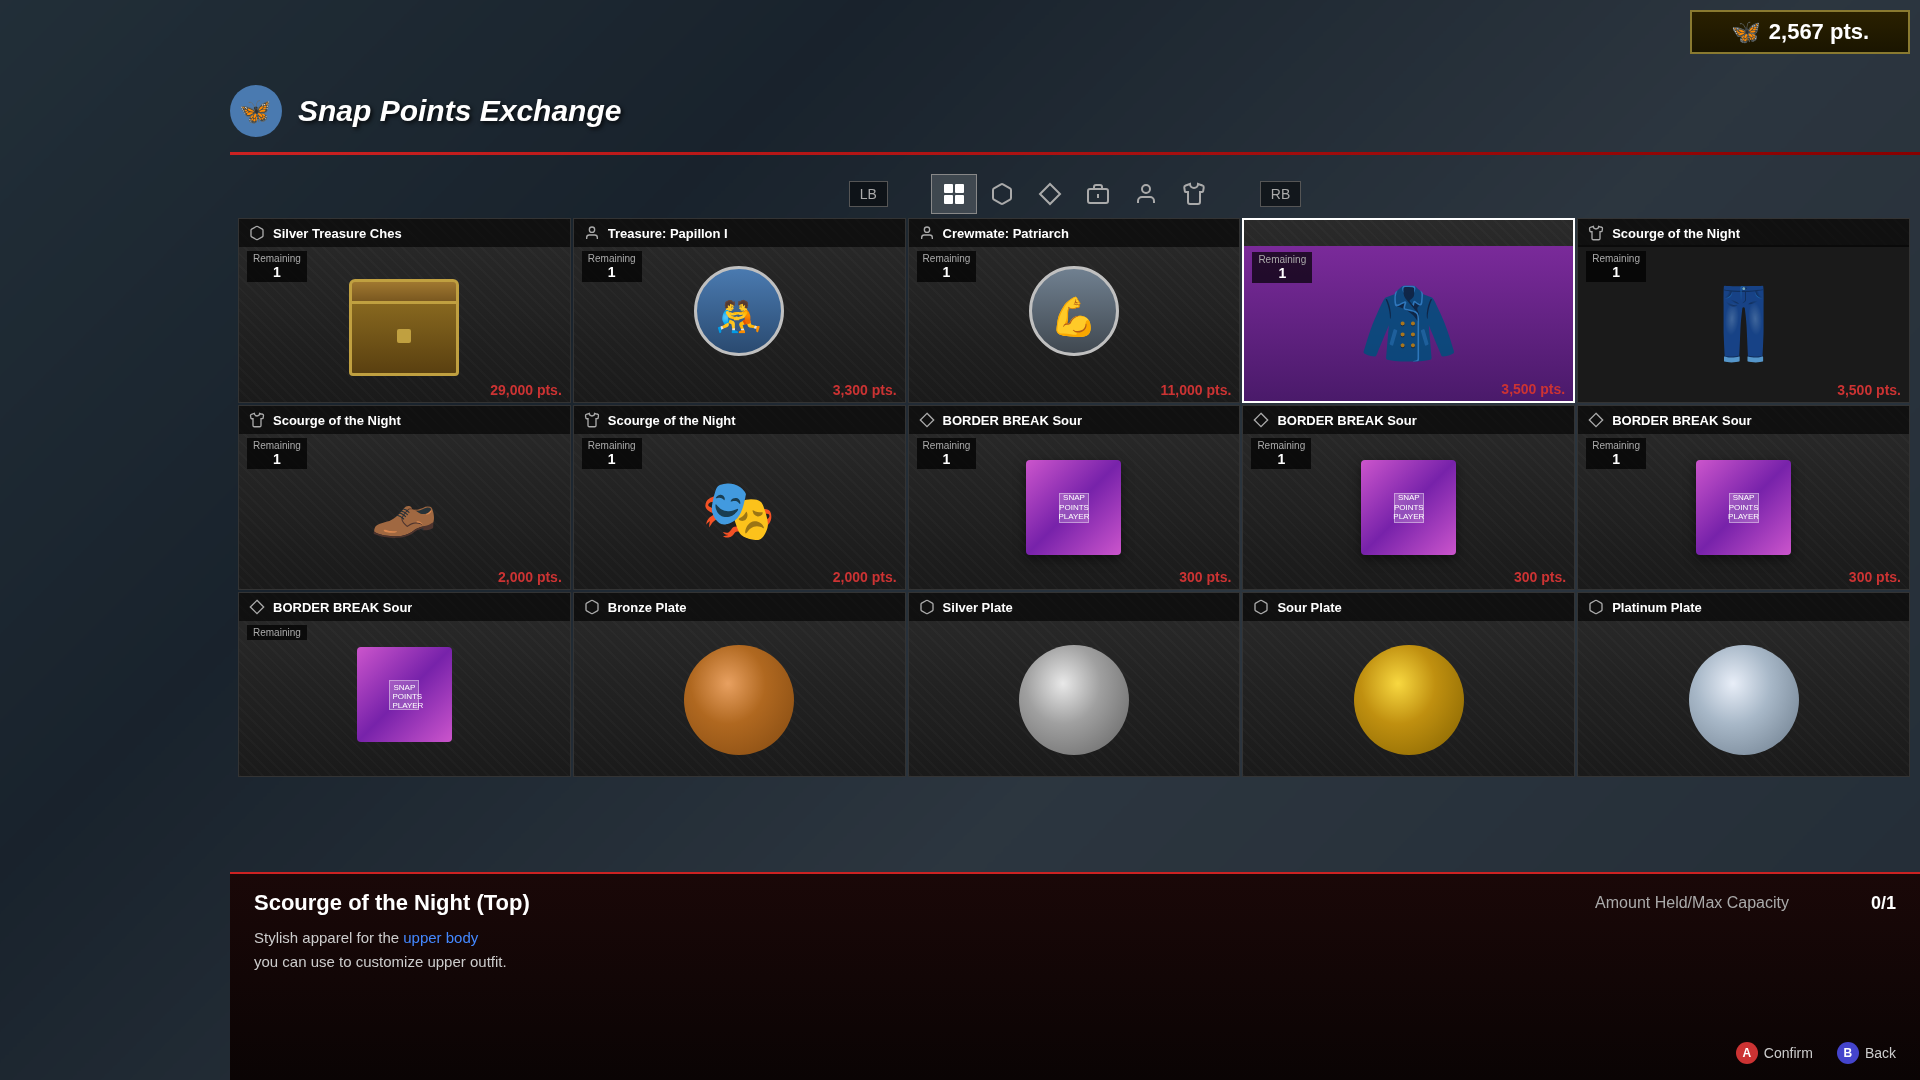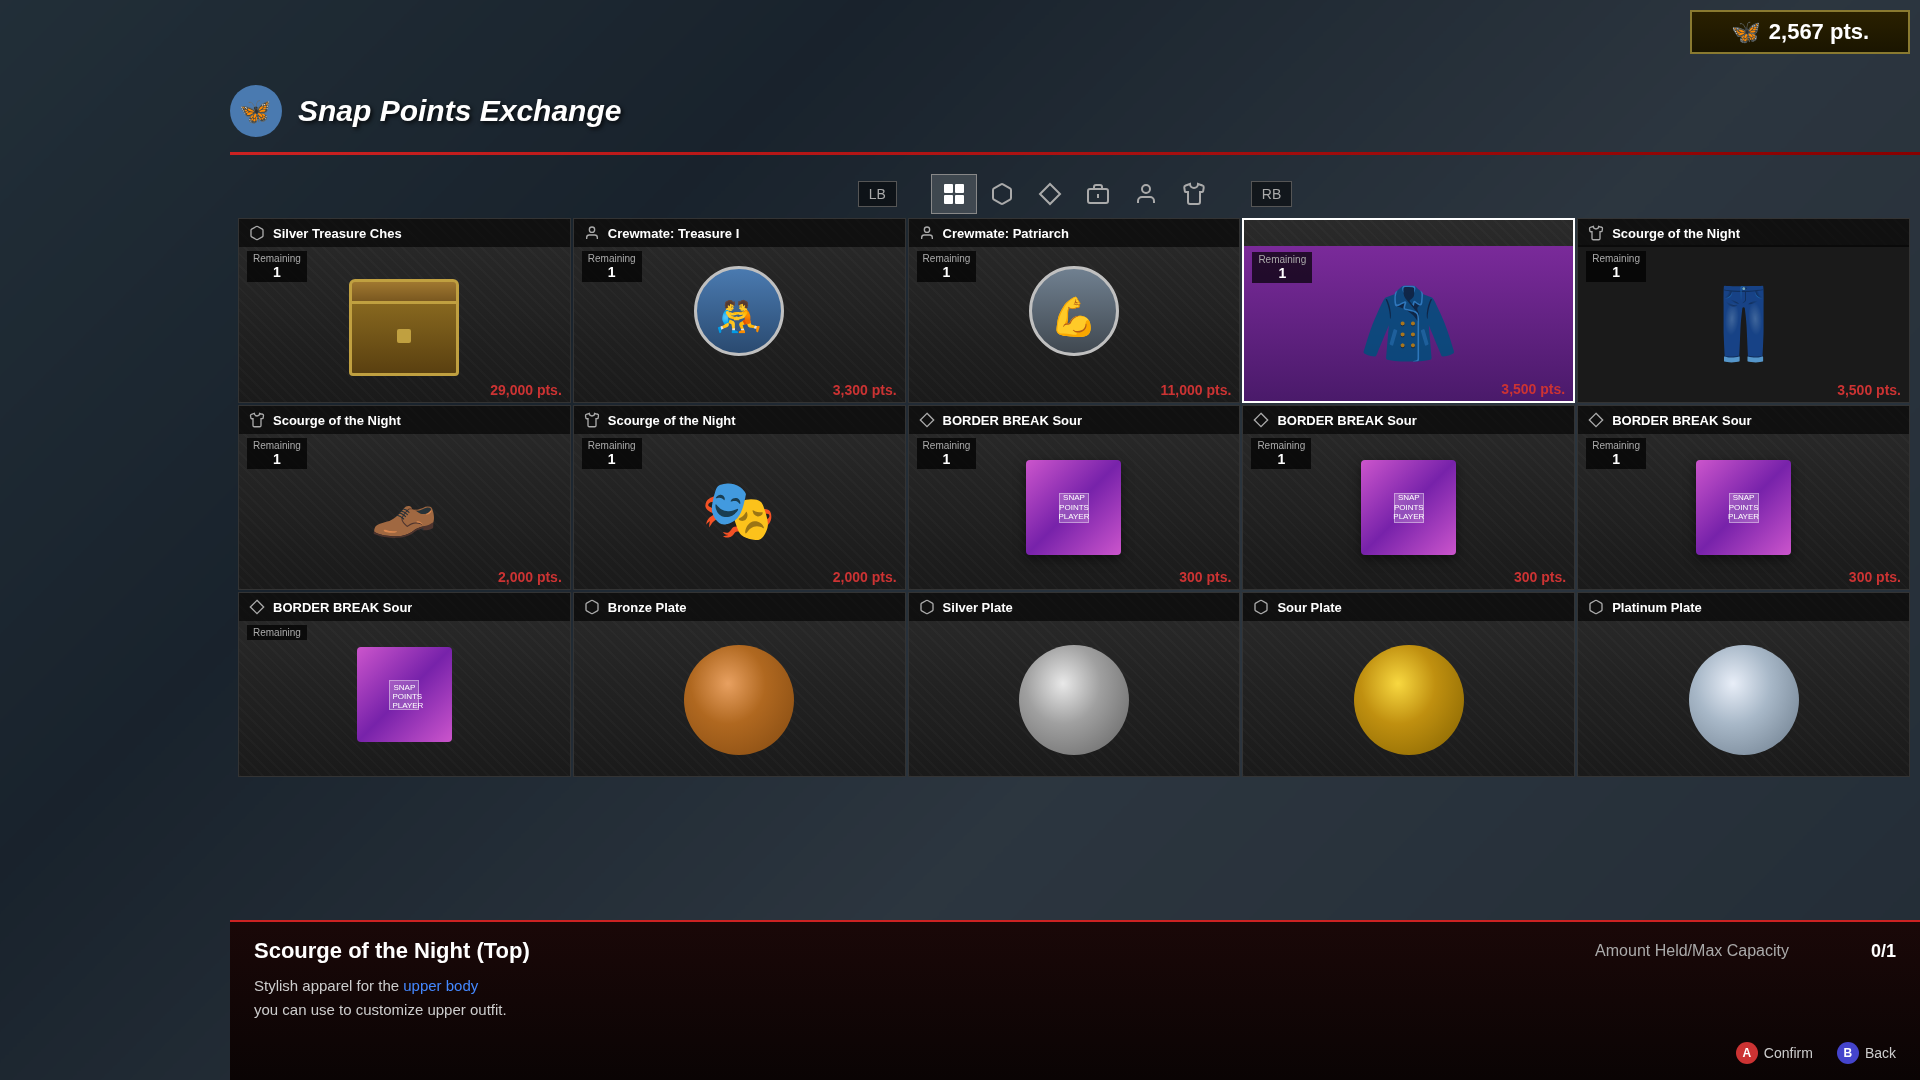--- a/index.html
+++ b/index.html
@@ -93,21 +93,21 @@
 
     
     .tab-bar {
       position: absolute;
       top: 162px;
       left: 230px;
       right: 0;
       display: flex;
       align-items: center;
       justify-content: center;
-      gap: 4px;
+      gap: 13px;
       padding: 12px 0;
     }
     .tab-nav-btn {
       color: #aaaaaa;
       font-size: 14px;
       border: 1px solid #555;
       padding: 4px 10px;
       background: rgba(0,0,0,0.5);
       cursor: pointer;
     }
@@ -304,21 +304,21 @@
       margin-top: 20px;
       transform: scaleX(-1);
     }
 
     
     .info-bar {
       position: absolute;
       bottom: 0;
       left: 230px;
       right: 0;
-      height: 160px;
+      height: 208px;
       background: linear-gradient(180deg, #1a0808 0%, #0a0404 100%);
       border-top: 2px solid #cc2222;
       padding: 16px 24px;
     }
     .info-title-row {
       display: flex;
       justify-content: space-between;
       align-items: center;
       margin-bottom: 10px;
     }
@@ -528,21 +528,21 @@
   </div>
 
   <div class="grid-item">
     <div class="item-header">
       <div class="item-type-icon">
         <svg width="16" height="16" viewBox="0 0 24 24" fill="none" stroke="#aaa" stroke-width="2">
           <path d="M20 21v-2a4 4 0 0 0-4-4H8a4 4 0 0 0-4 4v2"></path>
           <circle cx="12" cy="7" r="4"></circle>
         </svg>
       </div>
-      <span class="item-name">Crewmate: Treasure I</span>
+      <span class="item-name">Treasure: Papillon I</span>
     </div>
     <div class="item-remaining">
       <div class="remaining-label">Remaining</div>
       <div class="remaining-value">1</div>
     </div>
     <div class="item-art">
       <div class="char-art">
         <div class="char-circle">
           <span style="font-size:38px; color:#fff; margin-top:12px;">🤼</span>
         </div>

